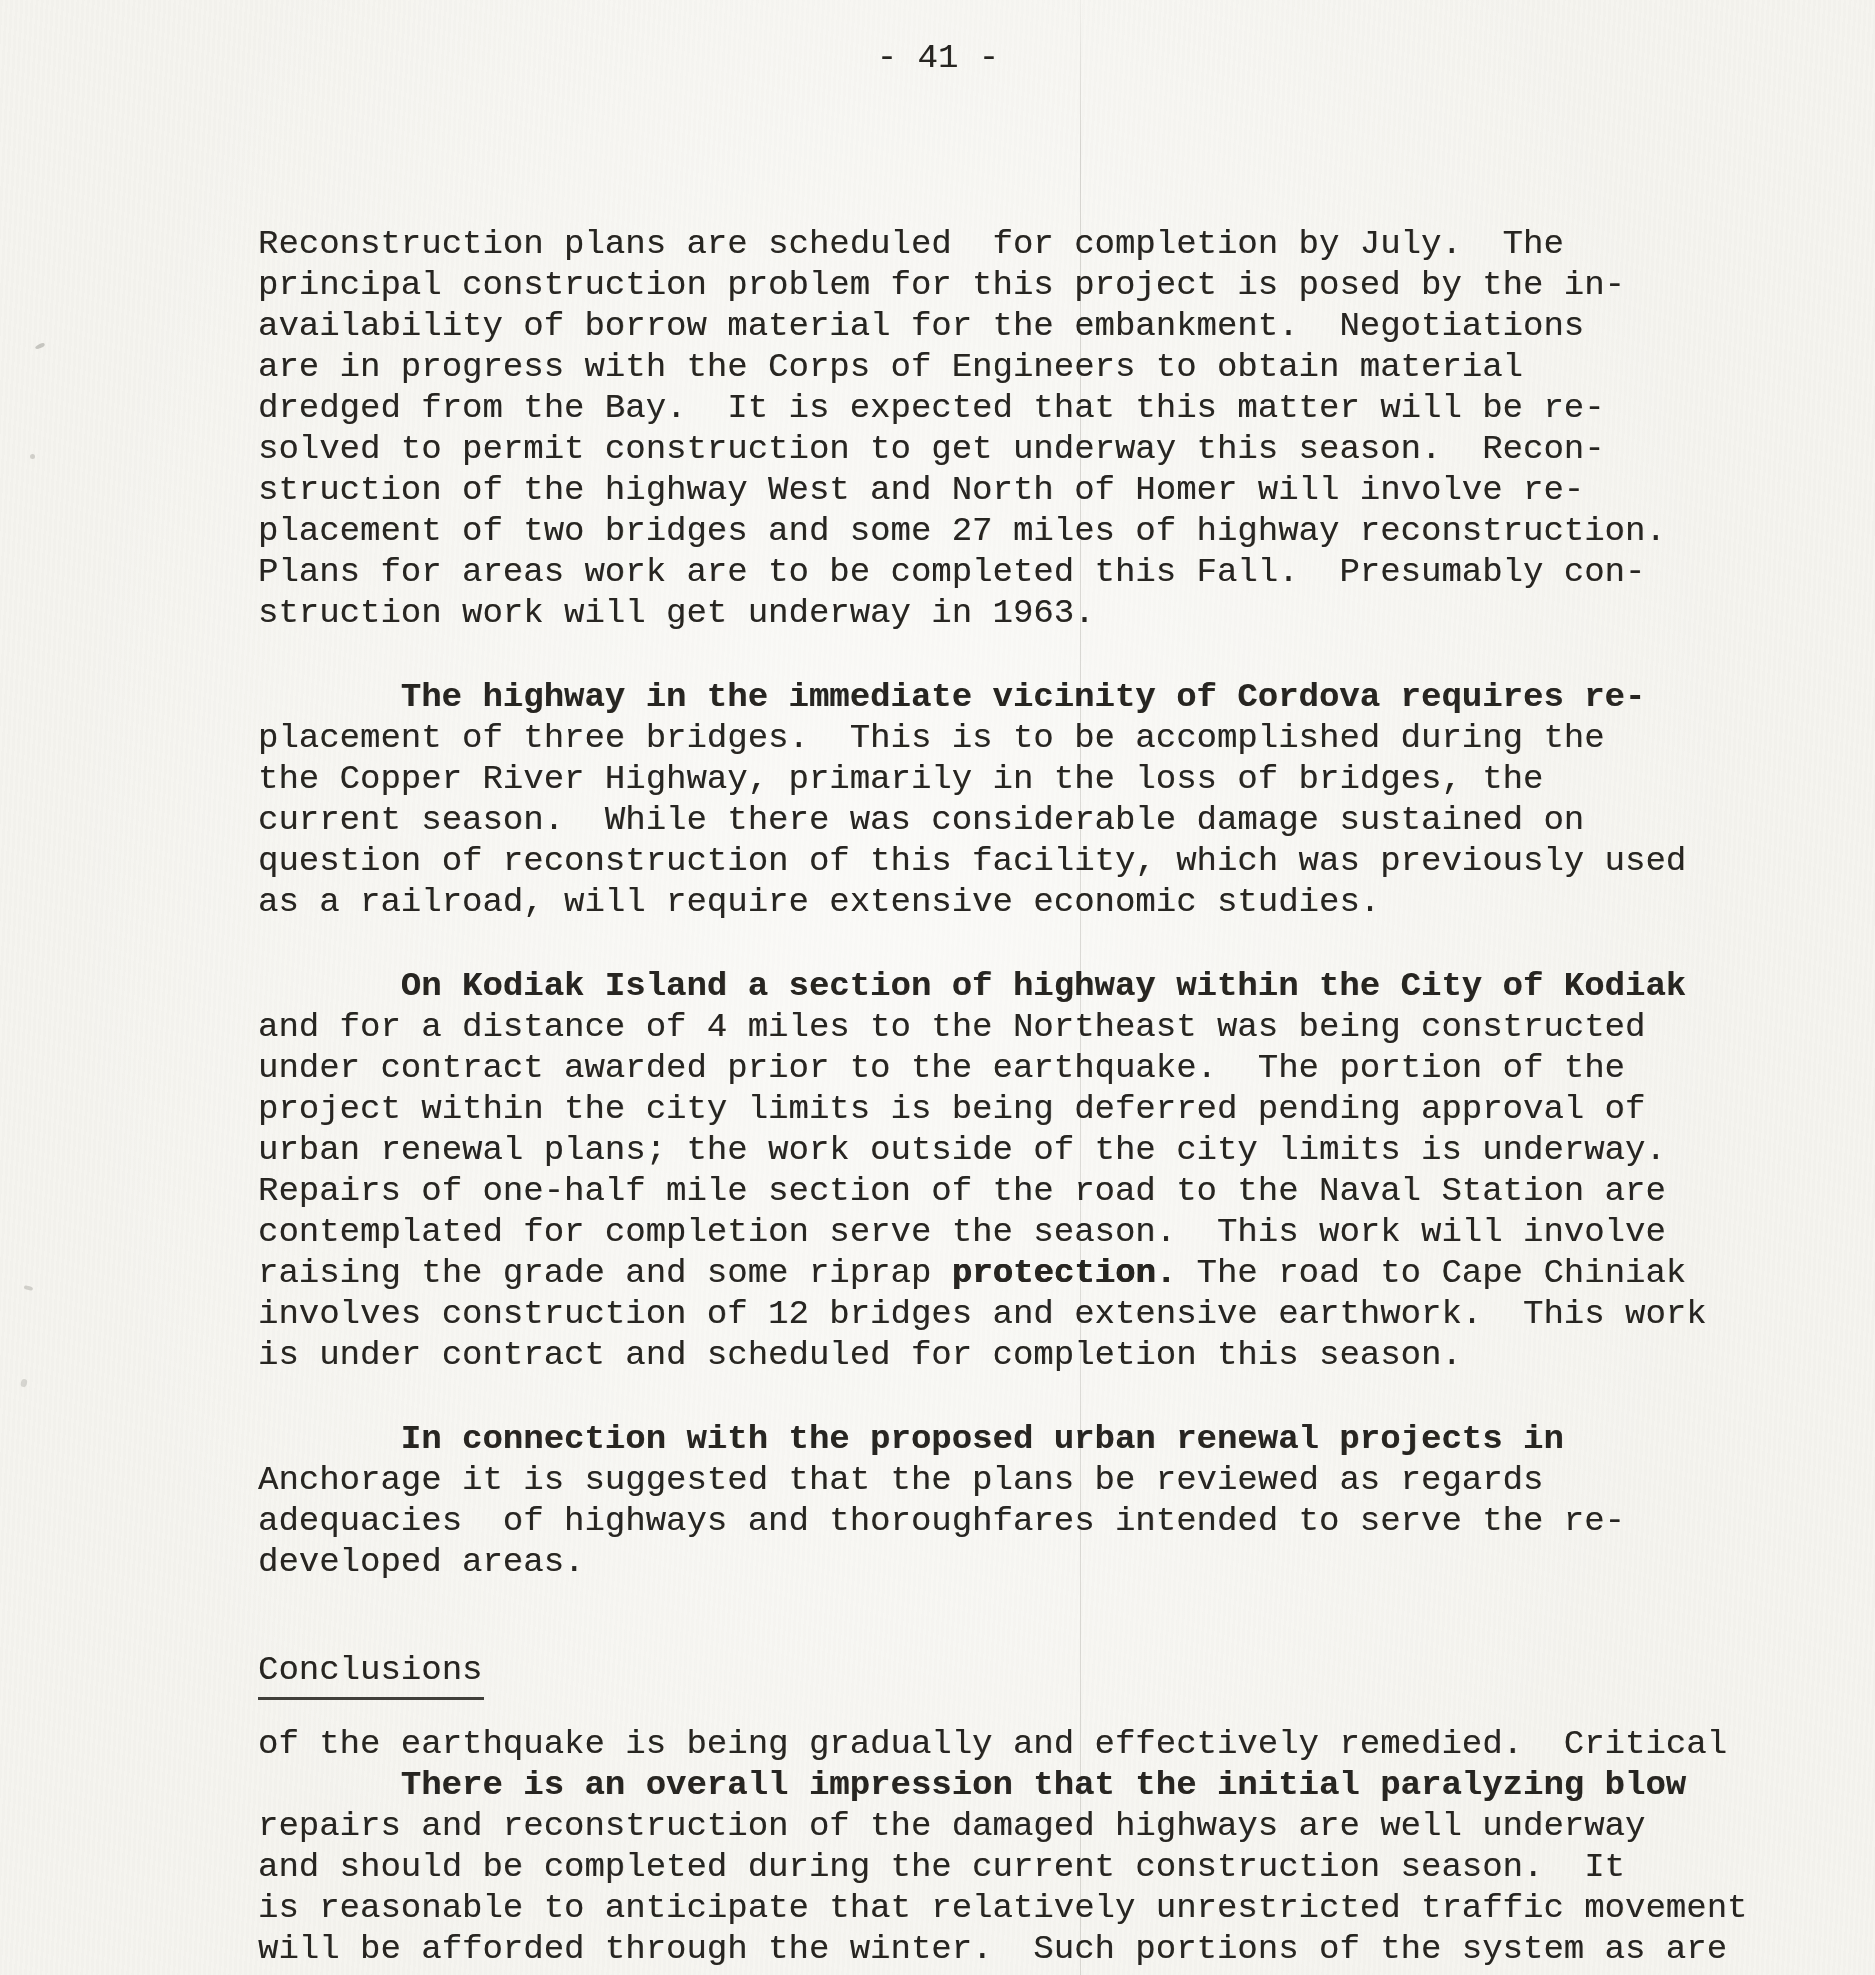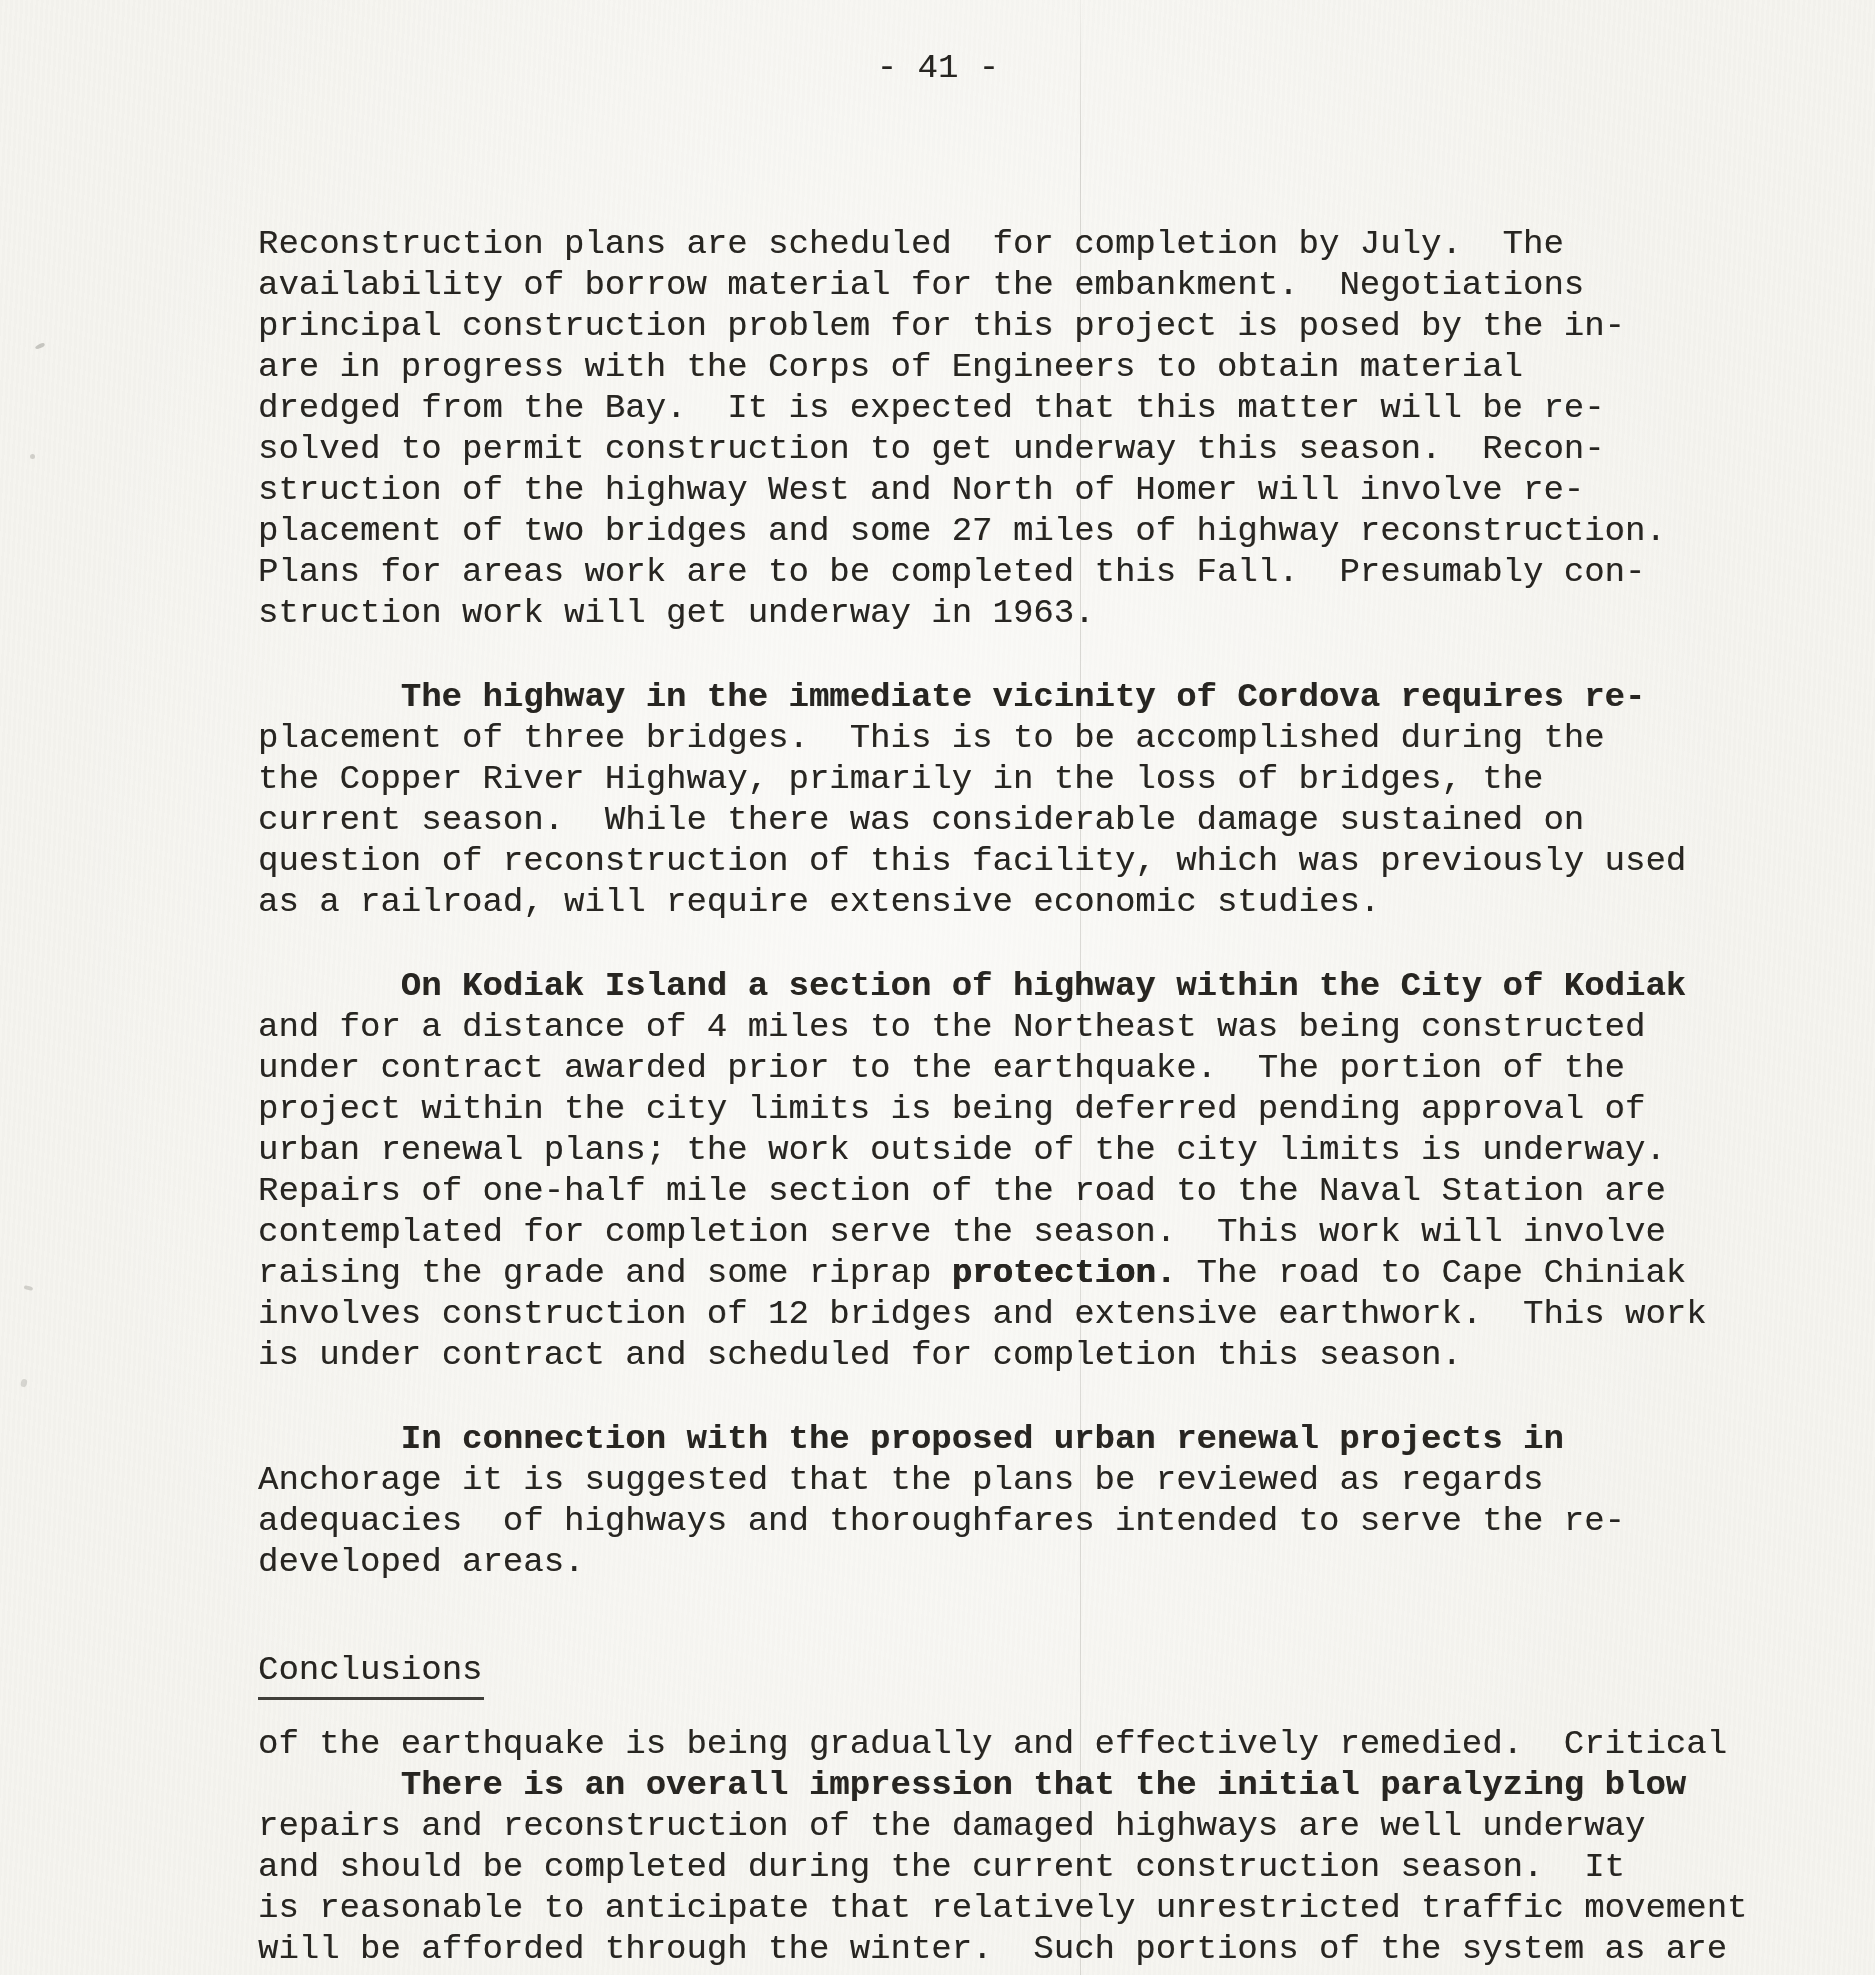--- a/index.html
+++ b/index.html
@@ -15,21 +15,21 @@
     font-family: "Liberation Mono", "DejaVu Sans Mono", monospace;
     color: #272521;
   }
   .typewriter {
     font-size: 34px;
     line-height: 41px;
     text-shadow: 0.3px 0.4px 0.3px rgba(39,37,33,0.42);
   }
   .page-number {
     position: absolute;
-    top: 48px;
+    top: 38px;
     left: 0;
     right: 0;
     text-align: center;
     white-space: pre;
   }
   .text-body {
     position: absolute;
     left: 258px;
     top: 224px;
     width: 1580px;
@@ -79,22 +79,22 @@
 
   <div class="pencil-mark pm1"></div>
   <div class="pencil-mark pm2"></div>
   <div class="pencil-mark pm3"></div>
   <div class="pencil-mark pm4"></div>
 
   <div class="page-number typewriter">- 41 -</div>
 
   <div class="text-body typewriter"><div class="paragraph">
         <span class="line">Reconstruction plans are scheduled  for completion by July.  The</span>
+        <span class="line">principal construction problem for this project is posed by the in-</span>
         <span class="line">availability of borrow material for the embankment.  Negotiations</span>
-        <span class="line">principal construction problem for this project is posed by the in-</span>
         <span class="line">are in progress with the Corps of Engineers to obtain material</span>
         <span class="line">dredged from the Bay.  It is expected that this matter will be re-</span>
         <span class="line">solved to permit construction to get underway this season.  Recon-</span>
         <span class="line">struction of the highway West and North of Homer will involve re-</span>
         <span class="line">placement of two bridges and some 27 miles of highway reconstruction.</span>
         <span class="line">Plans for areas work are to be completed this Fall.  Presumably con-</span>
         <span class="line">struction work will get underway in 1963.</span>
       </div><div class="paragraph">
         <span class="line indent">The highway in the immediate vicinity of Cordova requires re-</span>
         <span class="line">placement of three bridges.  This is to be accomplished during the</span>

